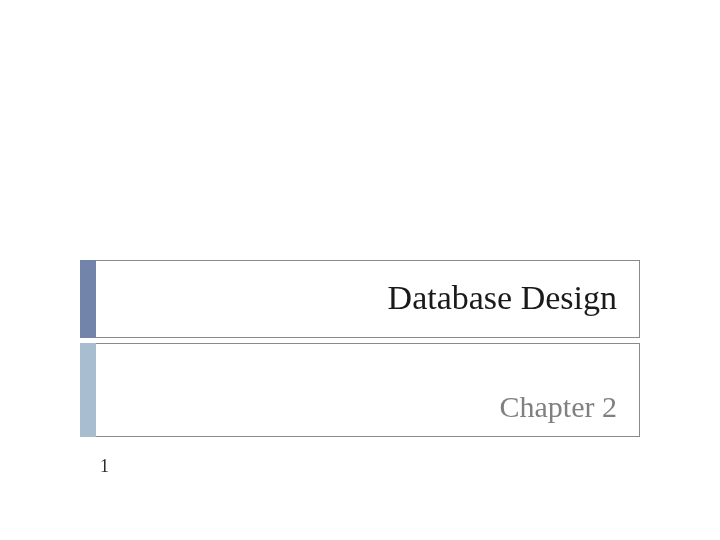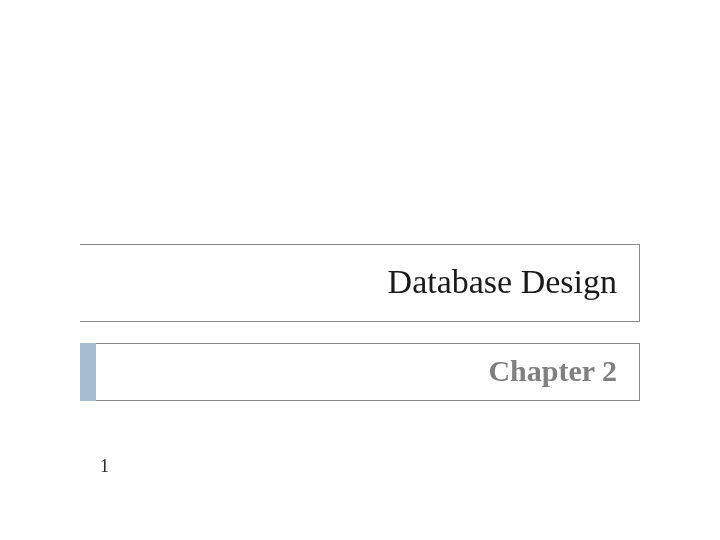--- a/index.html
+++ b/index.html
@@ -10,24 +10,23 @@
     body {
       width: 720px;
       height: 540px;
       background: #ffffff;
       font-family: Georgia, 'Times New Roman', serif;
       position: relative;
     }
     .title-block {
       position: absolute;
       left: 80px;
-      top: 244px;
+      top: 260px;
       width: 560px;
       display: flex;
-      flex-direction: column;
     }
     .title-accent {
       width: 16px;
       background: #7384ab;
       flex-shrink: 0;
     }
     .title-box {
       flex: 1;
       border: 1px solid #8a8a8a;
       border-left: none;
@@ -54,21 +53,22 @@
     .subtitle-box {
       flex: 1;
       border: 1px solid #8a8a8a;
       border-left: none;
       padding: 10px 22px 12px 12px;
       text-align: right;
     }
     .subtitle-text {
       font-size: 30px;
       color: #808080;
-      font-weight: bold;
+      font-weight: normal;
+      margin-top: 36px;
     }
     .page-number {
       position: absolute;
       left: 100px;
       top: 456px;
       font-size: 18px;
       color: #2a2a2a;
       font-family: Georgia, serif;
     }
   </style>

